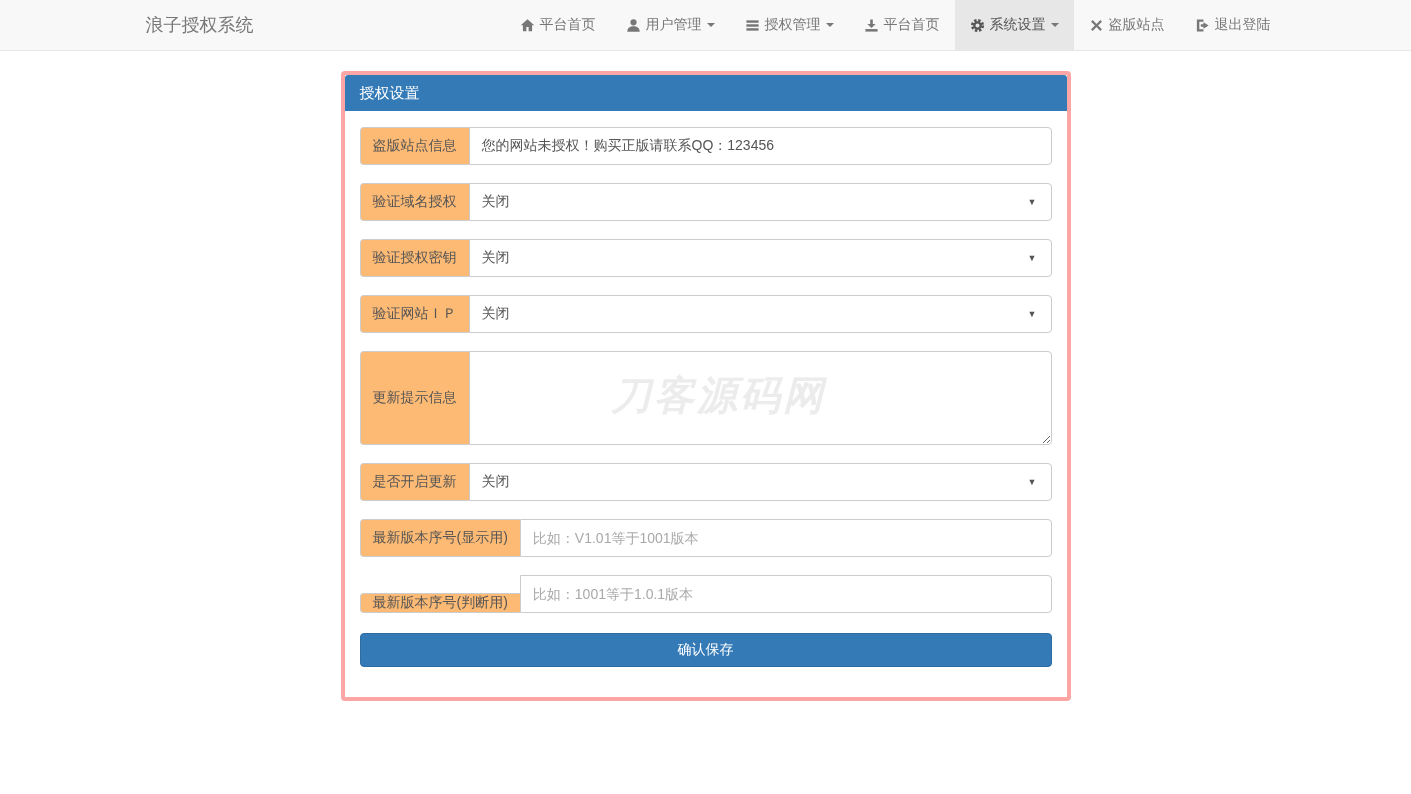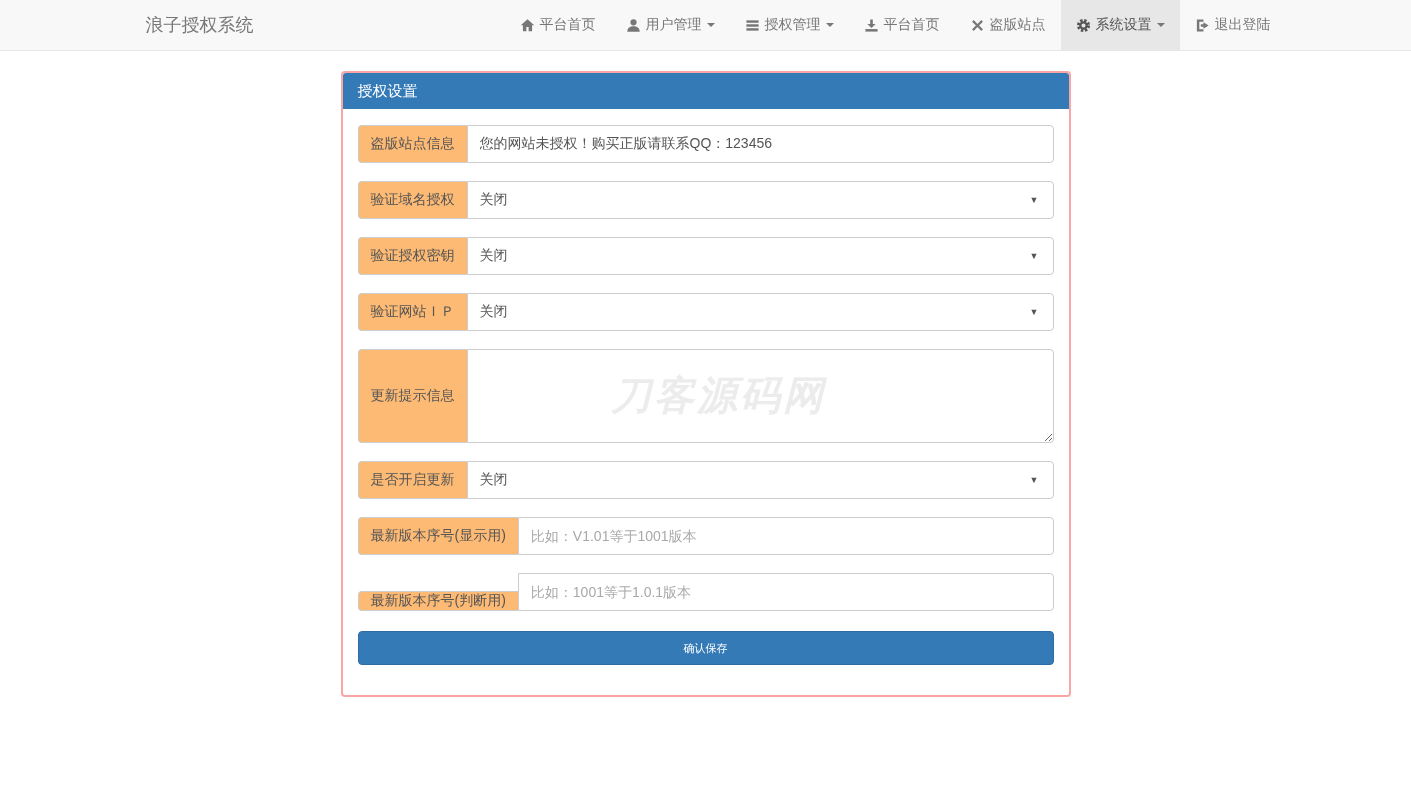--- a/index.html
+++ b/index.html
@@ -14,21 +14,21 @@
   .nav-list { display:flex; align-items:stretch; list-style:none; }
   .nav-item { display:flex; align-items:center; padding:0 15px; color:#777; cursor:pointer; white-space:nowrap; }
   .nav-item.active { background:#e7e7e7; color:#555; }
   .nav-item .icon { display:inline-flex; width:15px; height:15px; margin-right:5px; }
   .nav-item svg { width:15px; height:15px; fill:#777; }
   .nav-item.active svg { fill:#555; }
   .caret { display:inline-block; margin-left:5px; width:0; height:0;
     border-left:4px solid transparent; border-right:4px solid transparent; border-top:4px solid #777; }
 
   
-  .panel { width:730px; margin:20px auto 0; border:2px solid #fca5a5; border-radius:4px; background:#fff; position:relative; }
+  .panel { width:730px; margin:20px auto 0; border:4px solid #fca5a5; border-radius:4px; background:#fff; position:relative; }
   .panel-heading { background:#337ab7; color:#fff; font-size:15px; padding:9px 15px; height:36px;
     border-radius:3px 3px 0 0; display:flex; align-items:center; }
   .panel-body { padding:16px 15px 30px; }
 
   .input-group { display:flex; width:100%; margin-bottom:18px; }
   .input-group:last-of-type { margin-bottom:20px;align-items:flex-end; }
   .addon { flex:0 0 auto; background:#fdba74; border:1px solid #ccc; border-right:0; color:#555;
     padding:0 12px; display:flex; align-items:center; justify-content:center;
     border-radius:4px 0 0 4px; white-space:nowrap; font-size:14px; }
   .field { flex:1 1 auto; min-width:0; position:relative; }
@@ -36,21 +36,21 @@
     width:100%; height:36px; border:1px solid #ccc; border-radius:0 4px 4px 0;
     padding:18px 12px; font-size:14px; color:#555; background:#fff; outline:none;
     font-family:"Liberation Sans","DejaVu Sans",sans-serif; }
   .field input::placeholder, .field textarea::placeholder { color:#a9a9a9; opacity:1; }
   .field textarea { height:94px; resize:vertical; display:block; }
   .select-box { display:flex; align-items:center; cursor:pointer; }
   .select-box .select-value { flex:1; }
   .select-arrow { font-size:9px; color:#555; margin-right:2px; }
 
   .save-btn { display:block; width:100%; height:34px; background:#337ab7; border:1px solid #2e6da4;
-    border-radius:4px; color:#fff; font-size:11px; cursor:pointer; margin-top:2px;
+    border-radius:4px; color:#fff; font-size:14px; cursor:pointer; margin-top:2px;
     font-family:"Liberation Sans","DejaVu Sans",sans-serif; }
 
   
   .watermark { position:absolute; left:50%; top:368px; transform:translateX(-44%);
     font-size:40px; font-weight:bold; font-style:italic; letter-spacing:3px;
     color:#ececec; z-index:5; pointer-events:none; white-space:nowrap; }
 </style>
 </head>
 <body>
 
@@ -95,38 +95,38 @@
       <li class="nav-item">
         <span class="icon">
           <svg viewBox="0 0 16 16">
               <path d="M6.6 1.5h2.8v5h3L8 10.6 3.6 6.5h3z"></path>
               <path d="M1.5 11.8h13v2.7h-13z"></path>
             </svg>
         </span>
         <span>平台首页</span>
       </li>
 
-      <li class="nav-item">
-        <span class="icon">
-          <svg viewBox="0 0 16 16">
-              <path d="M2.2 3.9L3.9 2.2 8 6.3l4.1-4.1 1.7 1.7L9.7 8l4.1 4.1-1.7 1.7L8 9.7l-4.1 4.1-1.7-1.7L6.3 8z"></path>
-            </svg>
-        </span>
-        <span>盗版站点</span>
-      </li>
-
       <li class="nav-item active">
         <span class="icon">
           <svg viewBox="0 0 16 16">
               <circle cx="8" cy="8" r="5.2" fill="none" stroke="#555" stroke-width="3.6" stroke-dasharray="2.4 1.7"></circle>
               <circle cx="8" cy="8" r="3.4" fill="none" stroke="#555" stroke-width="2.4"></circle>
             </svg>
         </span>
         <span>系统设置</span>
         <span class="caret"></span>
+      </li>
+
+      <li class="nav-item">
+        <span class="icon">
+          <svg viewBox="0 0 16 16">
+              <path d="M2.2 3.9L3.9 2.2 8 6.3l4.1-4.1 1.7 1.7L9.7 8l4.1 4.1-1.7 1.7L8 9.7l-4.1 4.1-1.7-1.7L6.3 8z"></path>
+            </svg>
+        </span>
+        <span>盗版站点</span>
       </li>
 
       <li class="nav-item">
         <span class="icon">
           <svg viewBox="0 0 16 16">
               <path d="M2 1.5h7v2.6H4.6v7.8H9v2.6H2z"></path>
               <path d="M9 4.6l5.5 3.4L9 11.4V9.3H6.2V6.7H9z"></path>
             </svg>
         </span>
         <span>退出登陆</span>

